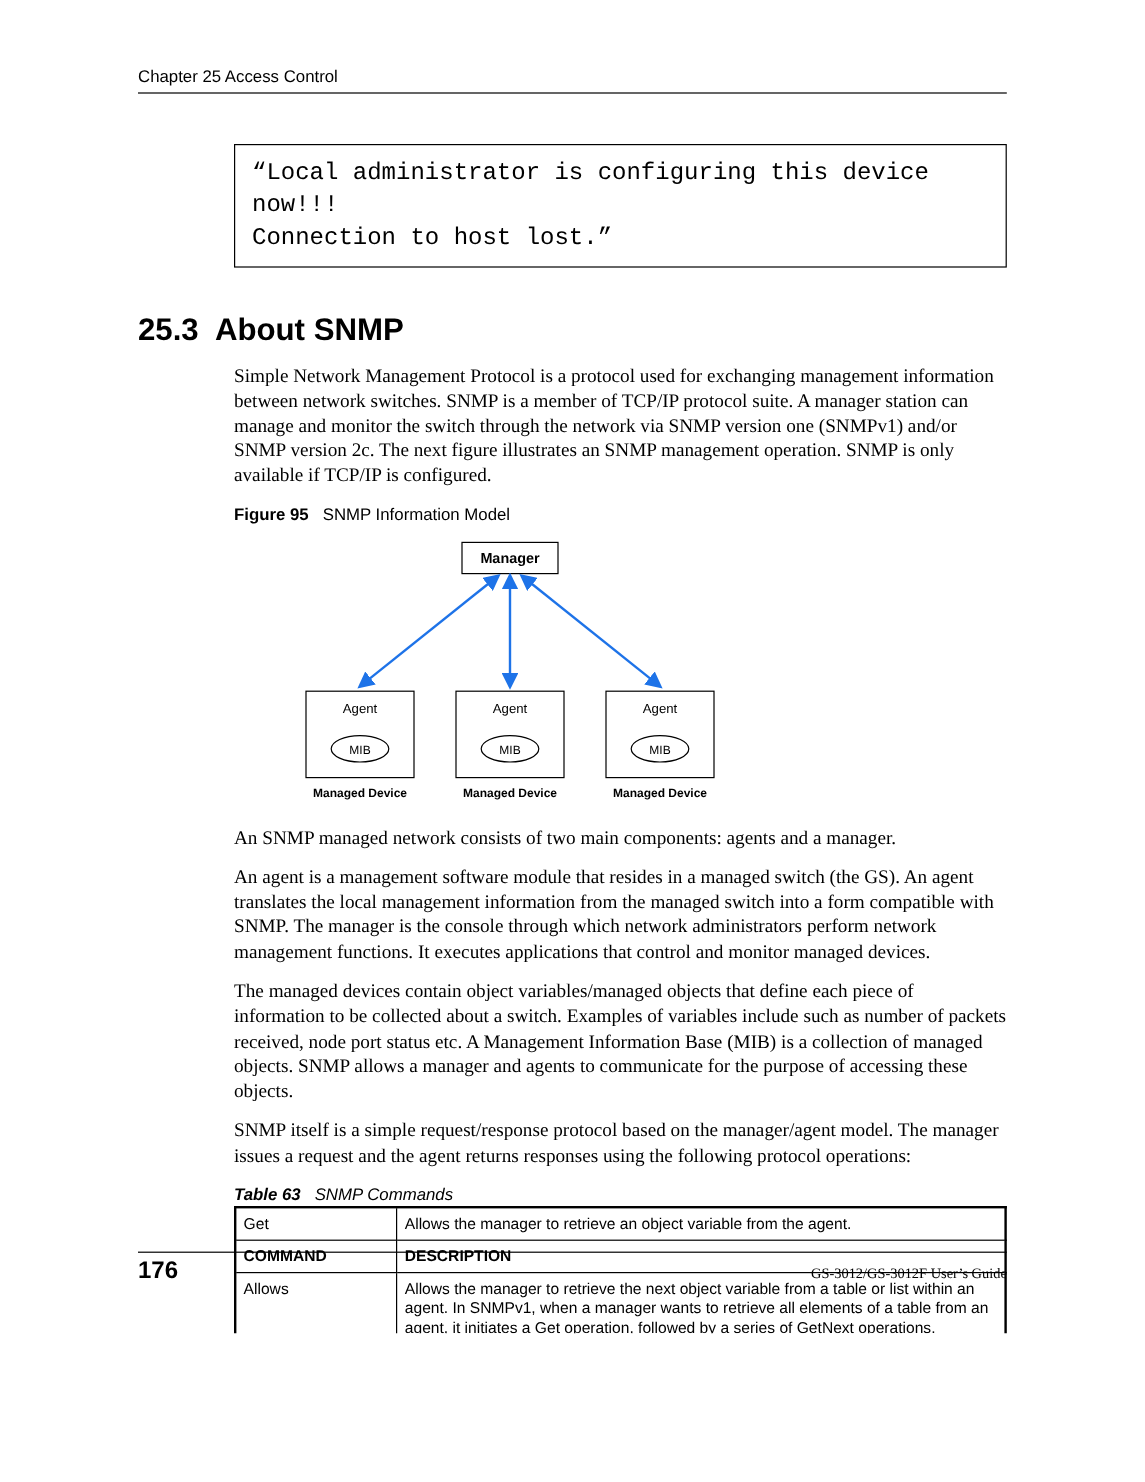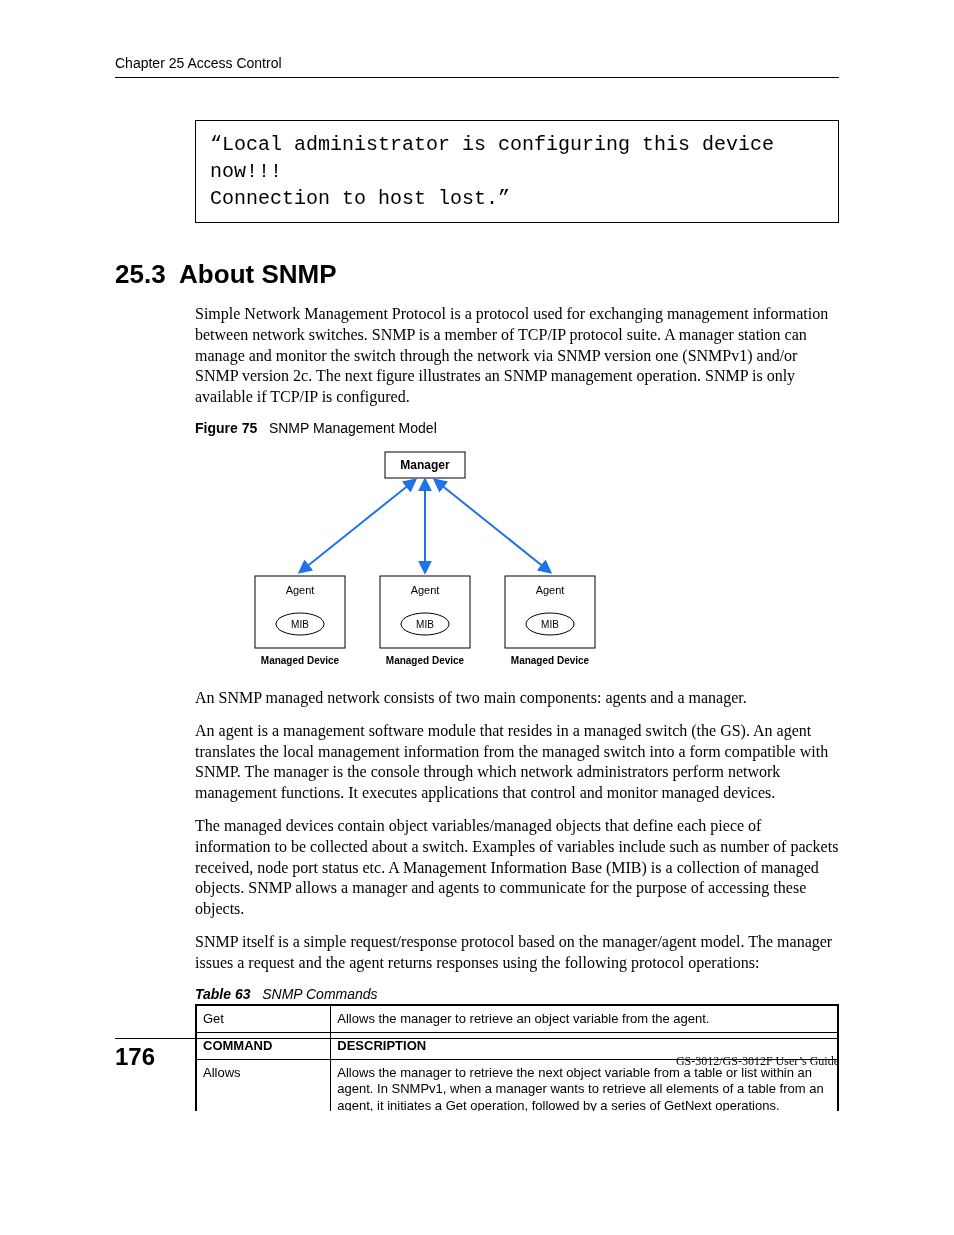--- a/index.html
+++ b/index.html
@@ -85,21 +85,21 @@
     right: 115px;
     bottom: 40px;
     border-top: 1px solid #000;
     padding-top: 4px;
     display: flex;
     justify-content: space-between;
     align-items: baseline;
   }
   .page-number {
     font-family: Arial, Helvetica, sans-serif;
-    font-size: 24px;
+    font-size: 20px;
     font-weight: bold;
   }
   .guide-name {
     font-family: Liberation Serif, serif;
     font-size: 12px;
   }
   
   .snmp-diagram {
     width: 420px;
     margin-left: 20px;
@@ -117,22 +117,22 @@
 Connection to host lost.”</div>
 
     <h2 class="section-heading">
       <span>25.3</span>&nbsp;
       <span>About SNMP</span>
     </h2>
 
     <p class="para">Simple Network Management Protocol is a protocol used for exchanging management information between network switches. SNMP is a member of TCP/IP protocol suite. A manager station can manage and monitor the switch through the network via SNMP version one (SNMPv1) and/or SNMP version 2c. The next figure illustrates an SNMP management operation. SNMP is only available if TCP/IP is configured.</p>
 
     <p class="fig-caption">
-      <span class="fignum">Figure 75</span>&nbsp;&nbsp;
-      <span>SNMP Management Model</span>
+      <span class="fignum">Figure 95</span>&nbsp;&nbsp;
+      <span>SNMP Information Model</span>
     </p>
 
     <div class="diagram-wrap">
       <svg class="snmp-diagram" viewBox="0 0 420 230" xmlns="http://www.w3.org/2000/svg">
         <defs>
           <marker id="arrBlue" viewBox="0 0 10 10" refX="8" refY="5" markerWidth="7" markerHeight="7" orient="auto-start-reverse">
             <path d="M 0 0 L 10 5 L 0 10 z" fill="#1e73e8"></path>
           </marker>
         </defs>
 

